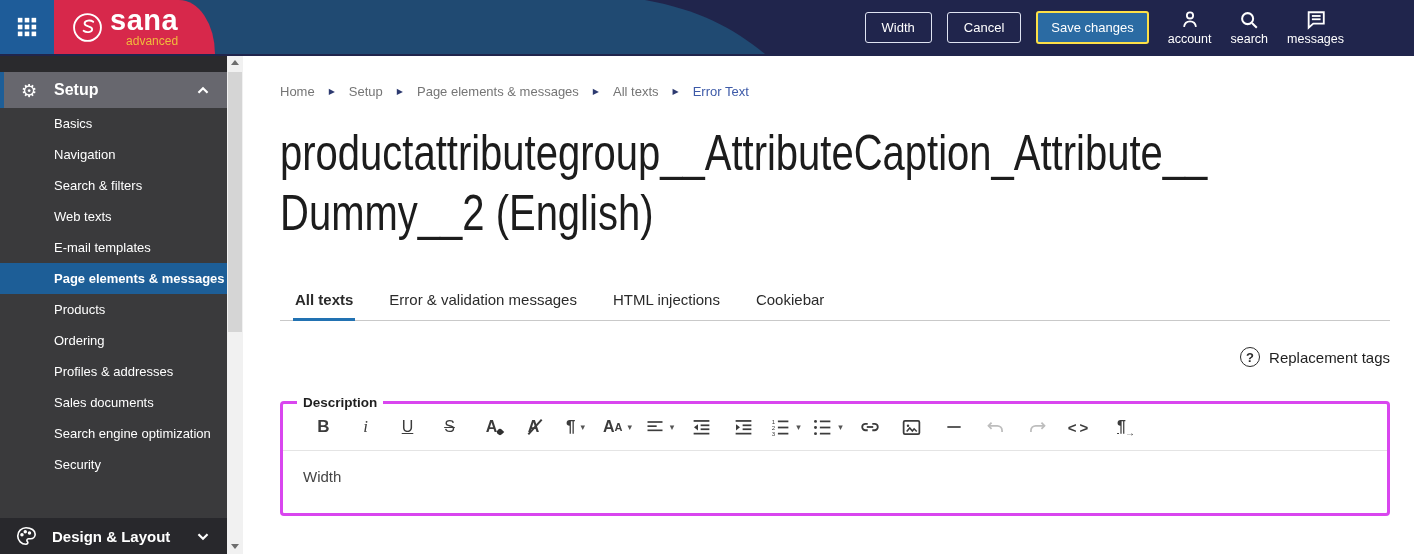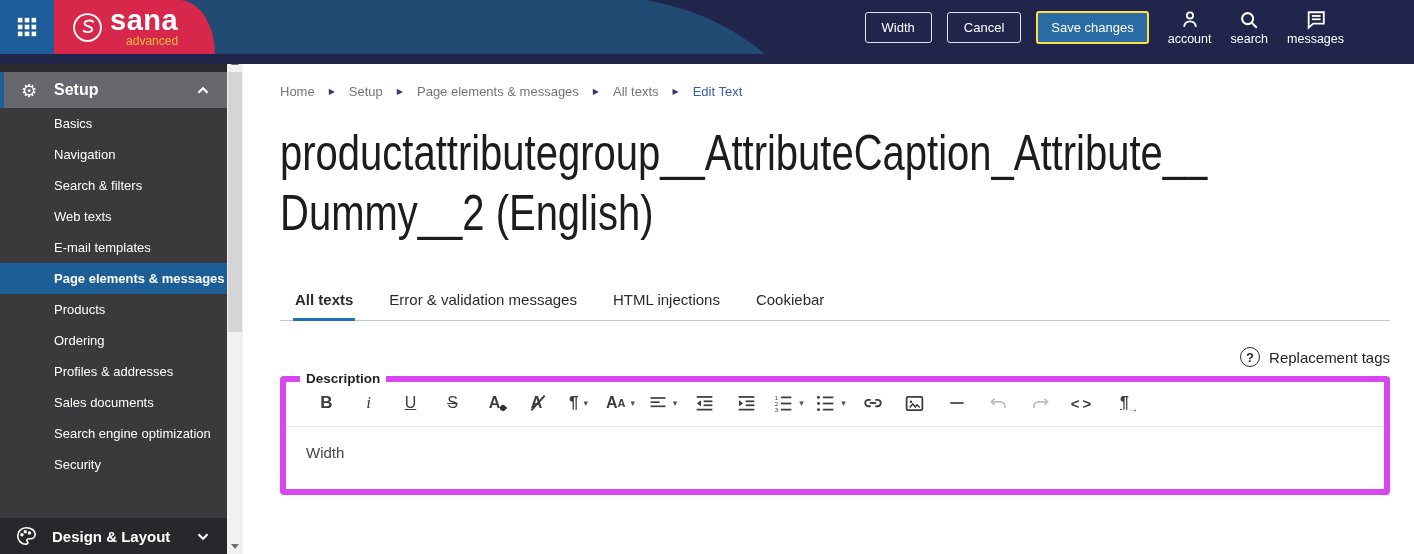--- a/index.html
+++ b/index.html
@@ -1,20 +1,20 @@
 <!DOCTYPE html>
 <html><head>
 <meta charset="utf-8">
 <style>
   * { box-sizing: border-box; margin: 0; padding: 0; }
   html,body { width:1414px; height:554px; overflow:hidden; }
   body { font-family:"Liberation Sans", sans-serif; background:#fff; position:relative; }
 
   
-  .topbar { position:absolute; top:0; left:0; width:1414px; height:64px; background:#20254c; z-index:10; }
+  .topbar { position:absolute; top:0; left:0; width:1414px; height:56px; background:#20254c; z-index:10; }
   .swoosh { position:absolute; top:0; left:0; width:100%; height:54px; z-index:1; }
   .brand-red { position:absolute; top:0; left:54px; width:161px; height:54px; background:#d7284b;
                border-top-right-radius:36px 54px; z-index:2; }
   .app-btn { position:absolute; top:0; left:0; width:54px; height:54px; background:#1e5c99; border:none;
              display:flex; align-items:center; justify-content:center; cursor:pointer; z-index:3; }
   .logo { position:absolute; top:0; left:72px; height:54px; display:flex; align-items:center; gap:7px; z-index:3; cursor:pointer; }
   .logo-text { display:flex; flex-direction:column; align-items:flex-end; line-height:1; }
   .logo-brand { color:#fff; font-size:29px; font-weight:700; letter-spacing:.5px; line-height:.9; }
   .logo-tagline { color:#f0bc3c; font-size:12px; font-weight:400; margin-top:2px; }
   .topbar-actions { position:absolute; top:0; right:70px; height:54px; display:flex; align-items:center; gap:15px; z-index:3; }
@@ -66,21 +66,21 @@
   .tabs { margin-top:42px; display:flex; gap:32px; border-bottom:1px solid #c9c9c9; padding-left:13px; }
   .tab { font-size:15px; color:#2b2b2b; padding:6px 2px 10px; cursor:pointer; border-bottom:3px solid transparent;
          margin-bottom:-1px; }
   .tab.active { font-weight:700; border-bottom-color:#2272b2; }
 
   .help-row { margin-top:26px; display:flex; justify-content:flex-end; align-items:center; gap:9px; }
   .help-circle { width:20px; height:20px; border:1.7px solid #2b2b2b; border-radius:50%; color:#2b2b2b;
                  font-size:13px; font-weight:700; display:flex; align-items:center; justify-content:center; }
   .help-label { font-size:15px; color:#1f1f1f; cursor:pointer; }
 
-  fieldset.editor { margin-top:4px; border:6px solid #d946ef; border-radius:4px; padding:0; }
+  fieldset.editor { margin-top:28px; border:3px solid #d946ef; border-radius:4px; padding:0; }
   fieldset.editor legend { margin-left:14px; padding:0 6px; font-size:13.5px; font-weight:700; color:#1f1f1f; }
   .ed-toolbar { display:flex; align-items:center; gap:9px; padding:2px 14px 8px 24px; border-bottom:1px solid #e4e4e4; }
   .ed-btn { min-width:33px; height:30px; display:flex; align-items:center; justify-content:center;
             background:none; border:none; cursor:pointer; color:#3c3c3c; font-family:inherit; position:relative; }
   .ed-btn svg { display:block; }
   .g-b { font-size:17px; font-weight:700; }
   .g-i { font-size:17px; font-style:italic; font-family:"Liberation Serif", serif; }
   .g-u { font-size:16px; text-decoration:underline; }
   .g-s { font-size:16px; text-decoration:line-through; }
   .g-a { font-size:16px; font-weight:600; position:relative; }
@@ -220,21 +220,21 @@
 
     <div class="breadcrumb">
       <span class="crumb">Home</span>
       <span class="crumb-sep">▶</span>
       <span class="crumb">Setup</span>
       <span class="crumb-sep">▶</span>
       <span class="crumb">Page elements &amp; messages</span>
       <span class="crumb-sep">▶</span>
       <span class="crumb">All texts</span>
       <span class="crumb-sep">▶</span>
-      <span class="crumb-current">Edit Text</span>
+      <span class="crumb-current">Error Text</span>
     </div>
 
     <h1 class="page-title">
       <span>productattributegroup__AttributeCaption_Attribute__</span>
       <span>Dummy__2 (English)</span>
     </h1>
 
     <div class="tabs">
       <div class="tab active">All texts</div>
       <div class="tab">Error &amp; validation messages</div>

